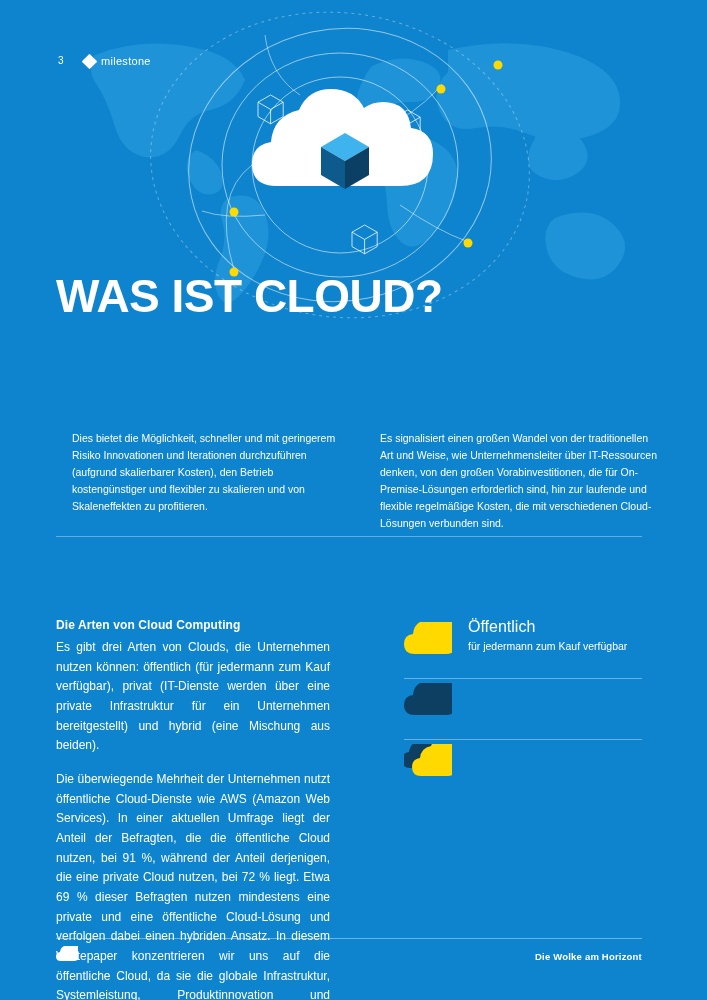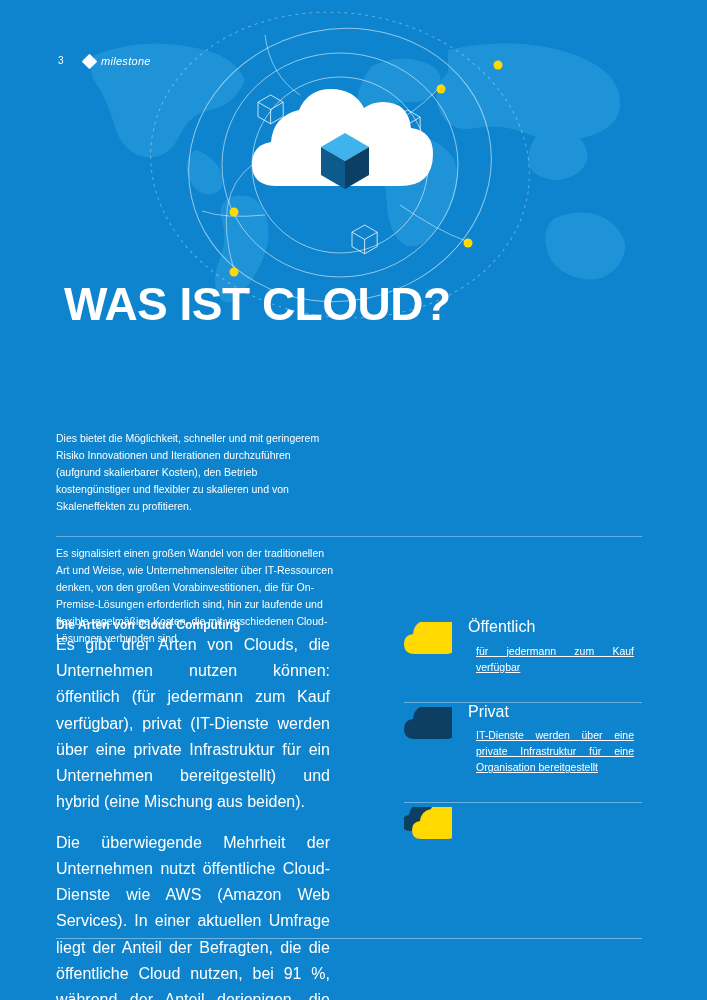--- a/index.html
+++ b/index.html
@@ -31,21 +31,20 @@
     color: #ffffff;
     letter-spacing: 0.2px;
   }
   .brand {
     position: absolute;
     top: 55px;
     left: 84px;
     display: flex;
     align-items: center;
     gap: 6px;
-    font-style: italic;
   }
   .brand-mark {
     width: 11px;
     height: 11px;
     background: #ffffff;
     transform: rotate(45deg);
     border-radius: 1px;
   }
   .brand-name {
     font-size: 11px;
@@ -70,45 +69,44 @@
 
   
   .title {
     position: absolute;
     top: 272px;
     left: 56px;
     font-size: 46px;
     font-weight: bold;
     letter-spacing: -0.5px;
     color: #ffffff;
-    margin: 8px;
+    margin: 0;
     line-height: 1.05;
   }
 
   
   .lead {
     position: absolute;
     top: 340px;
     left: 56px;
     width: 560px;
     font-size: 15.5px;
     line-height: 1.55;
     color: #ffffff;
     font-weight: 400;
   }
 
   
   .intro-cols {
     position: absolute;
     top: 430px;
-    left: 56px;
+    left: 72px;
     width: 586px;
     display: flex;
     gap: 30px;
-    flex-direction: column;
   }
   .intro-col {
     width: 278px;
     font-size: 10.5px;
     line-height: 1.62;
     color: #ffffff;
   }
 
   .divider {
     position: absolute;
@@ -125,29 +123,29 @@
     top: 618px;
     left: 56px;
     width: 586px;
     display: flex;
     gap: 62px;
   }
   .left-col {
     width: 286px;
   }
   .left-col h2 {
-    margin: 0 0 0 0;
+    margin: 0 0 6px 0;
     font-size: 12px;
     font-weight: bold;
     color: #ffffff;
     letter-spacing: 0.1px;
   }
   .left-col p {
     margin: 0 12px 14px 0;
-    font-size: 16px;
+    font-size: 12px;
     line-height: 1.64;
     color: #ffffff;
     text-align: justify;
   }
 
   .right-col {
     width: 238px;
     position: relative;
   }
   .cloud-item {
@@ -167,26 +165,25 @@
     padding-top: 4px;
   }
   .cloud-text h3 {
     margin: 0 0 3px 0;
     font-size: 16px;
     font-weight: 400;
     color: #ffffff;
     line-height: 1.1;
   }
   .cloud-text p {
-    margin: 8px;
+    margin: 0;
     font-size: 10.5px;
     line-height: 1.52;
     color: #ffffff;
     text-align: justify;
-    text-decoration: underline;
   }
 
   
   .footer-divider {
     position: absolute;
     left: 56px;
     top: 938px;
     width: 586px;
     height: 1px;
     background: rgba(255,255,255,0.4);
@@ -333,34 +330,38 @@
         </div>
       </div>
       <div class="cloud-sep"></div>
 
       <div class="cloud-item">
         <div class="cloud-icon">
           <svg width="48" height="34" viewBox="0 0 48 34" xmlns="http://www.w3.org/2000/svg" aria-hidden="true">
             <path d="M11 32 q-11 0 -11 -10 q0 -9 9 -10 q1 -12 13 -14 q4 -9 14 -9 q11 0 15 9 q7 0 7 8 q0 0 0 0 q-1 26 -16 26 z" fill="#0d3f63"></path>
           </svg>
         </div>
-        <div class="cloud-text">
-          <h3>Privat</h3>
-          <p>IT-Dienste werden über eine private Infrastruktur für eine Organisation bereitgestellt</p>
-        </div>
       </div>
       <div class="cloud-sep"></div>
 
       <div class="cloud-item">
         <div class="cloud-icon">
           <svg width="48" height="34" viewBox="0 0 48 34" xmlns="http://www.w3.org/2000/svg" aria-hidden="true">
             <path d="M6 24 q-8 0 -8 -8 q0 -7 7 -8 q1 -9 10 -11 q3 -7 11 -7 q8 0 12 7 q5 0 5 6 q-1 21 -12 21 z" fill="#0d3f63"></path>
             <path d="M17 32 q-9 0 -9 -9 q0 -8 8 -9 q1 -10 11 -12 q3 -8 12 -8 q9 0 13 8 q6 0 6 7 q-1 23 -14 23 z" fill="#ffd900"></path>
           </svg>
         </div>
       </div>
 
     </div>
   </div>
 
   <div class="footer-divider"></div>
+  <div class="footer">
+    <span>
+      <svg width="22" height="16" viewBox="0 0 22 16" xmlns="http://www.w3.org/2000/svg" aria-hidden="true">
+        <path d="M5 15 q-5 0 -5 -4.5 q0 -4 4 -4.5 q0.5 -5.5 6 -6.5 q2 -3.5 6 -3.5 q5 0 6.5 4 q3 0 3 3.5 q-0.5 11.5 -7 11.5 z" fill="#ffffff"></path>
+      </svg>
+    </span>
+    <span class="footer-right">Die Wolke am Horizont</span>
+  </div>
 
 </div>
 
 </body></html>

